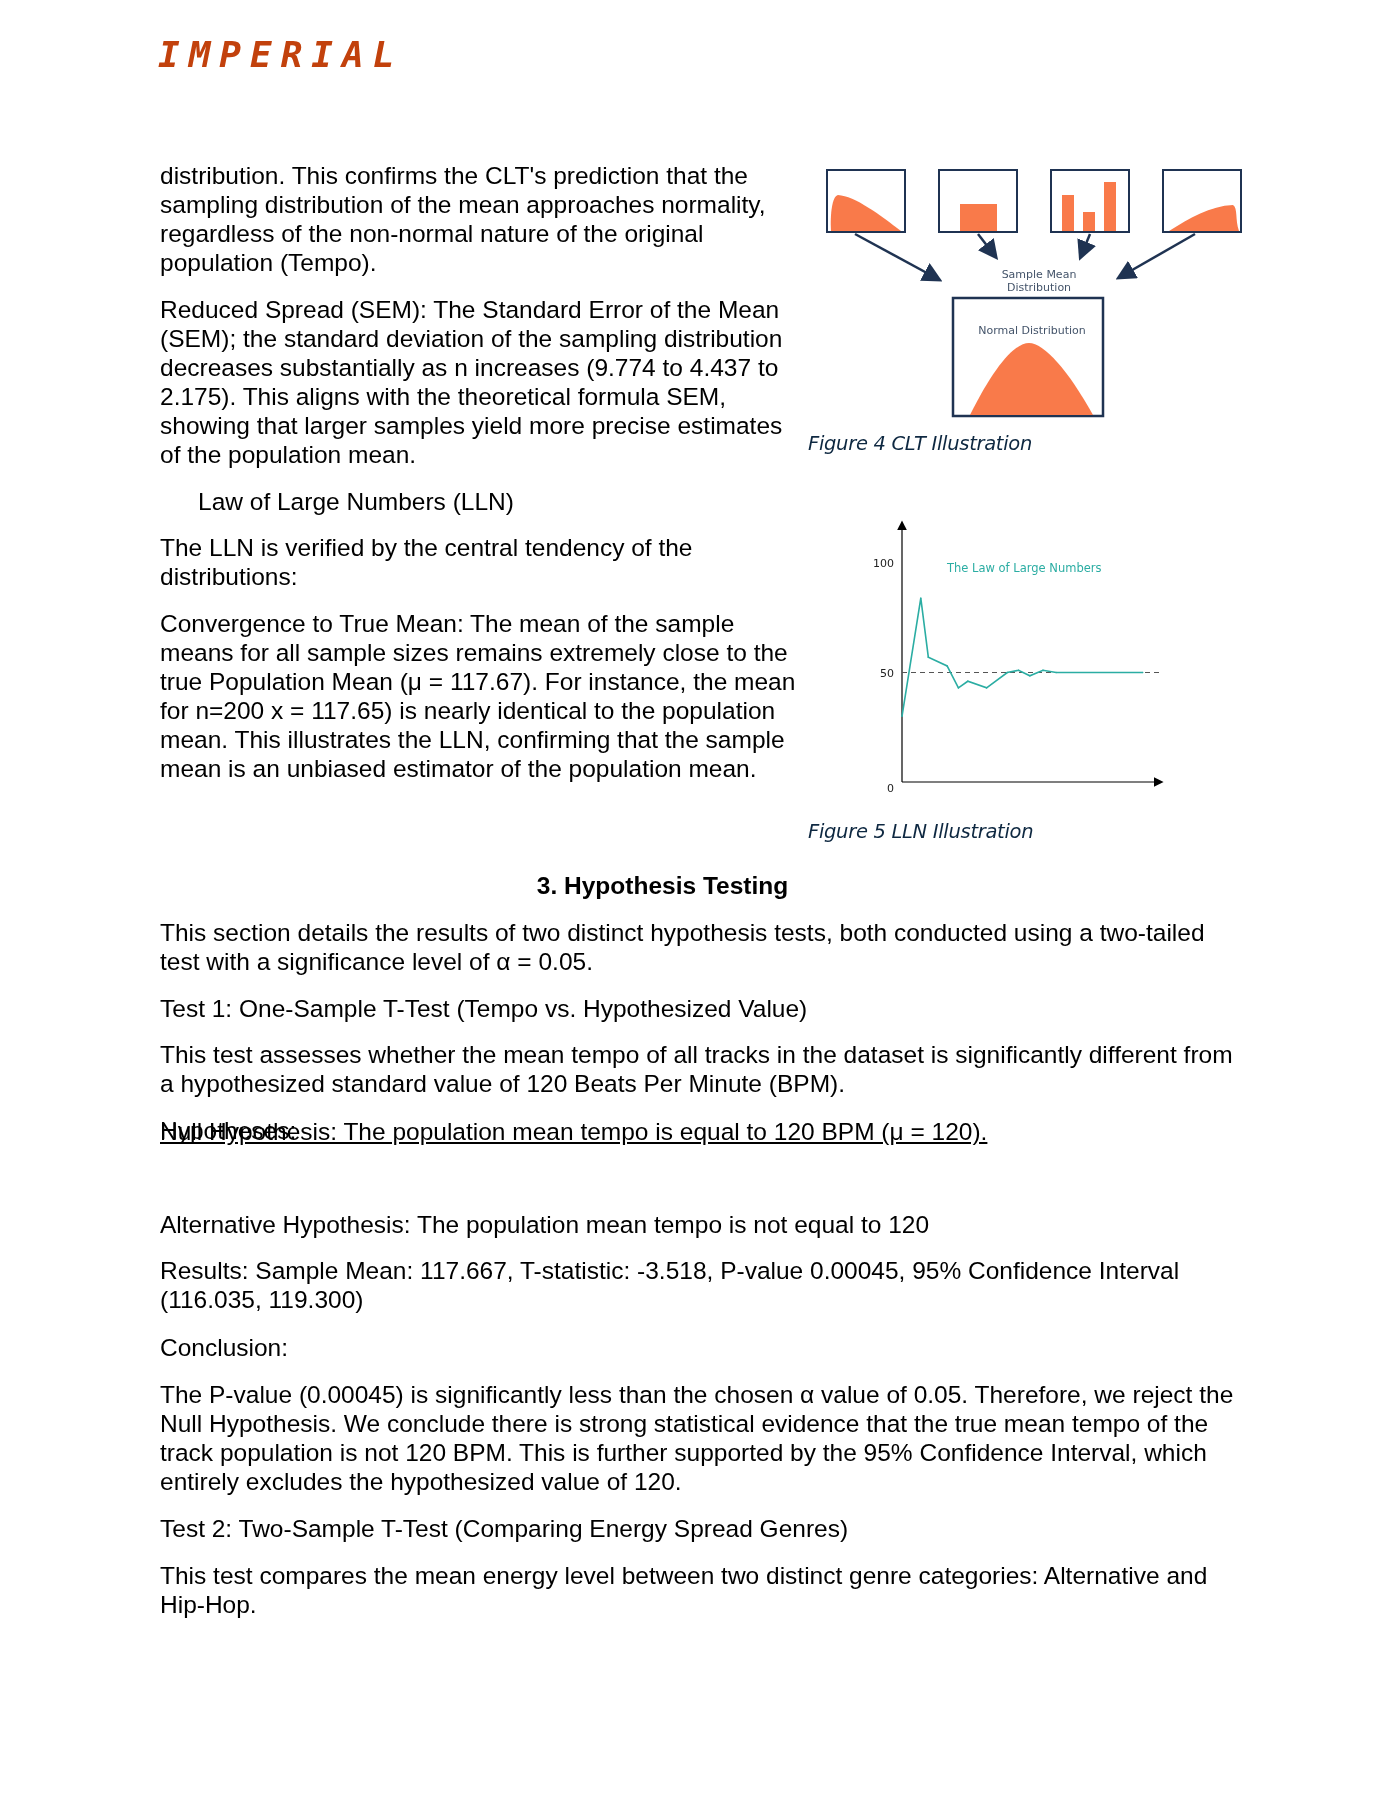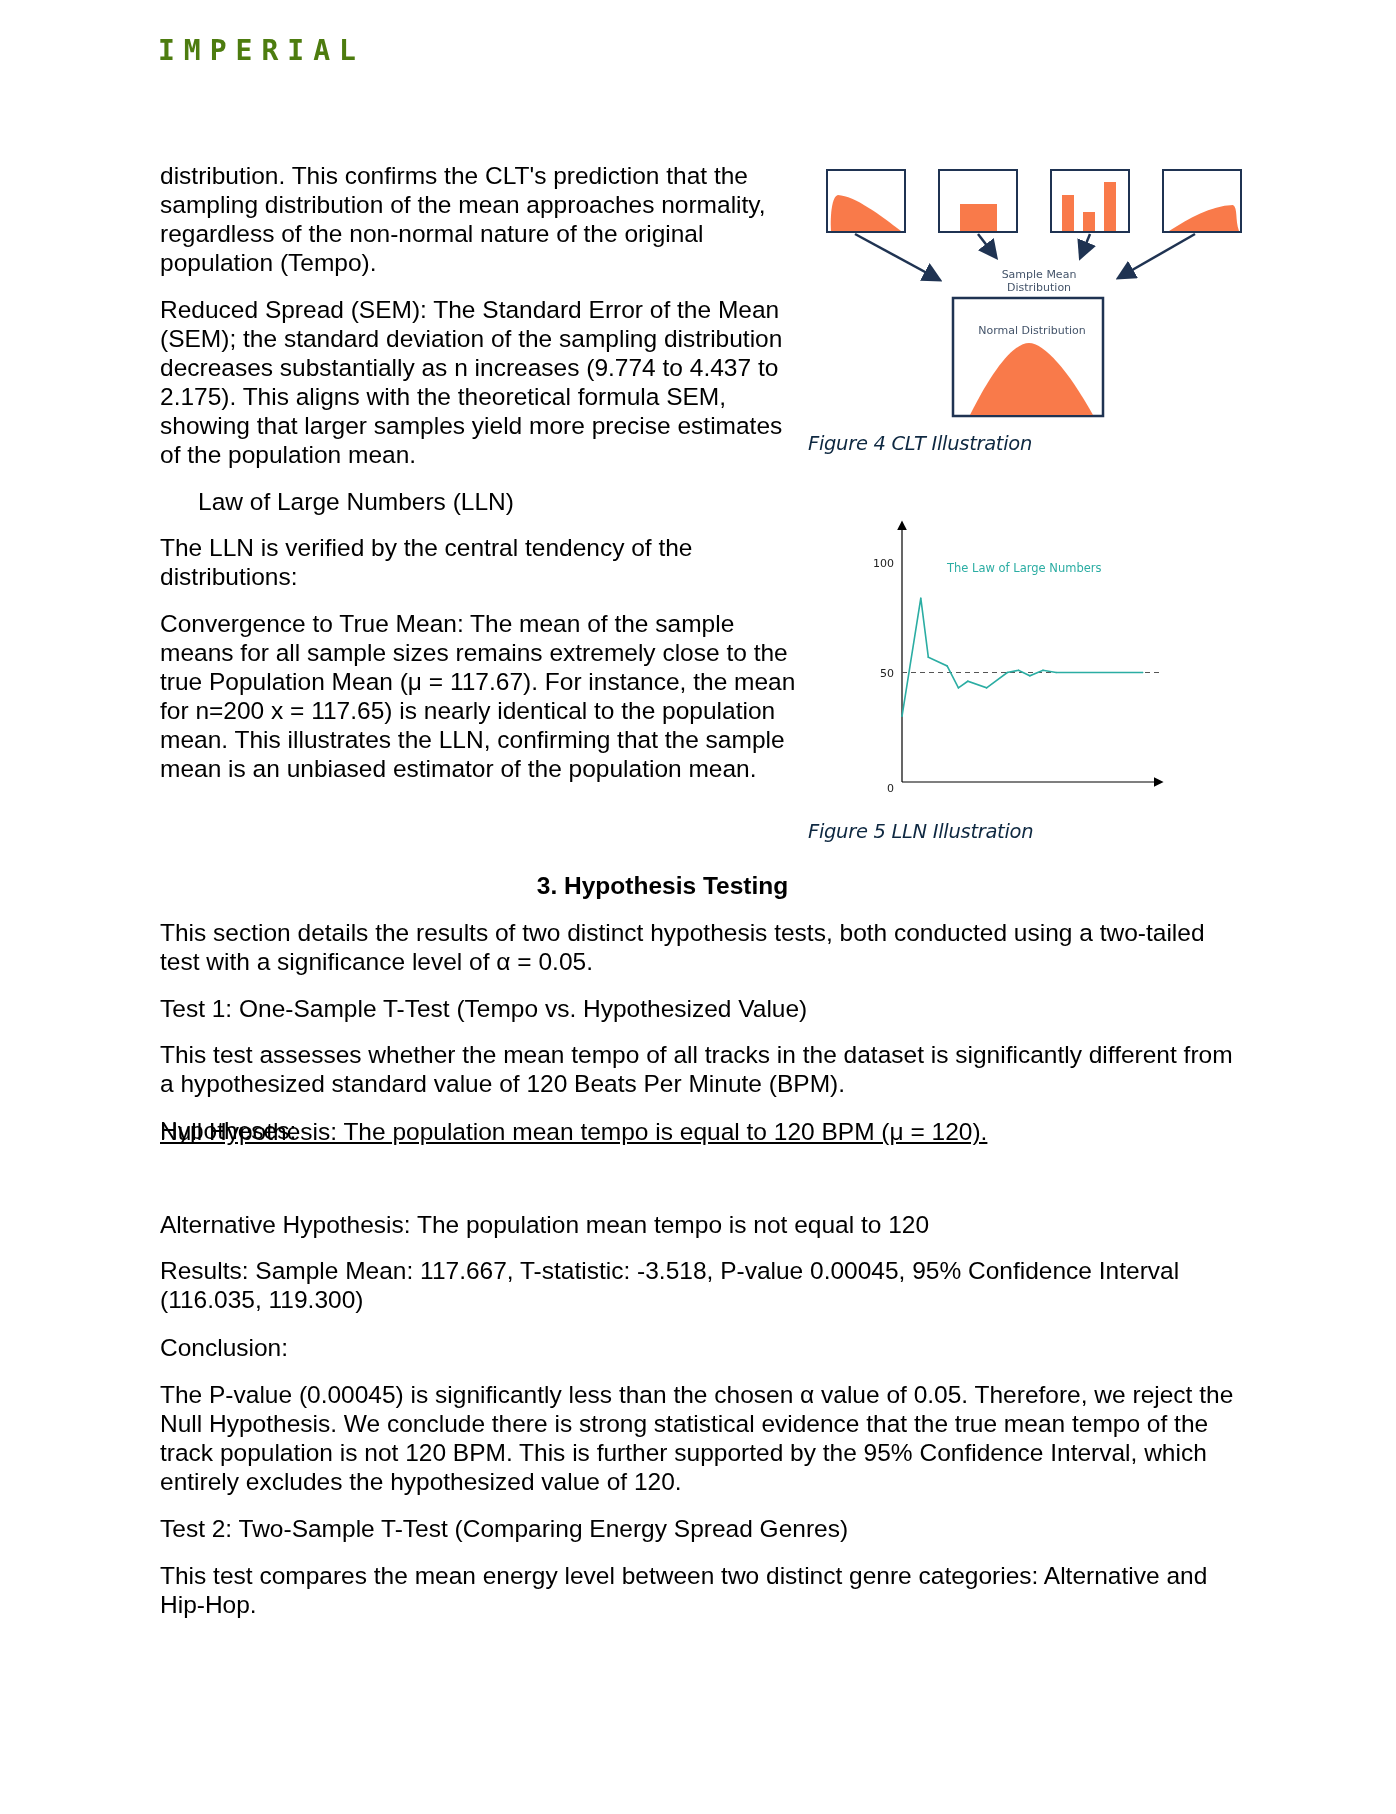--- a/index.html
+++ b/index.html
@@ -1,19 +1,19 @@
 <!DOCTYPE html>
 <html><head>
 <meta charset="utf-8">
 <style>
   html, body { margin: 0; padding: 0; background: #ffffff; }
   body { width: 1396px; height: 1814px; position: relative; overflow: hidden;
          font-family: "Liberation Sans", sans-serif; color: #000; }
   .logo { position: absolute; left: 158px; top: 34px; font-family: "DejaVu Sans Mono", monospace;
-          font-weight: bold; font-size: 28px; letter-spacing: 9px; color: #4d7c0f; }
+          font-weight: bold; font-size: 36px; letter-spacing: 9px; color: #c2410c; font-style: italic; }
   .p { position: absolute; left: 160px; font-size: 24.5px; line-height: 29px; margin: 0; }
   .col { width: 640px; }
   .full { width: 1080px; }
   .heading { position: absolute; left: 0; width: 1325px; text-align: center; top: 872px;
              font-size: 24.5px; font-weight: bold; margin: 0; }
   .caption { position: absolute; font-style: italic; font-size: 19.5px; color: #0e2841;
              font-family: "DejaVu Sans", sans-serif; letter-spacing: -0.3px; }
   svg text { font-family: "DejaVu Sans", sans-serif; }
 </style>
 </head>

